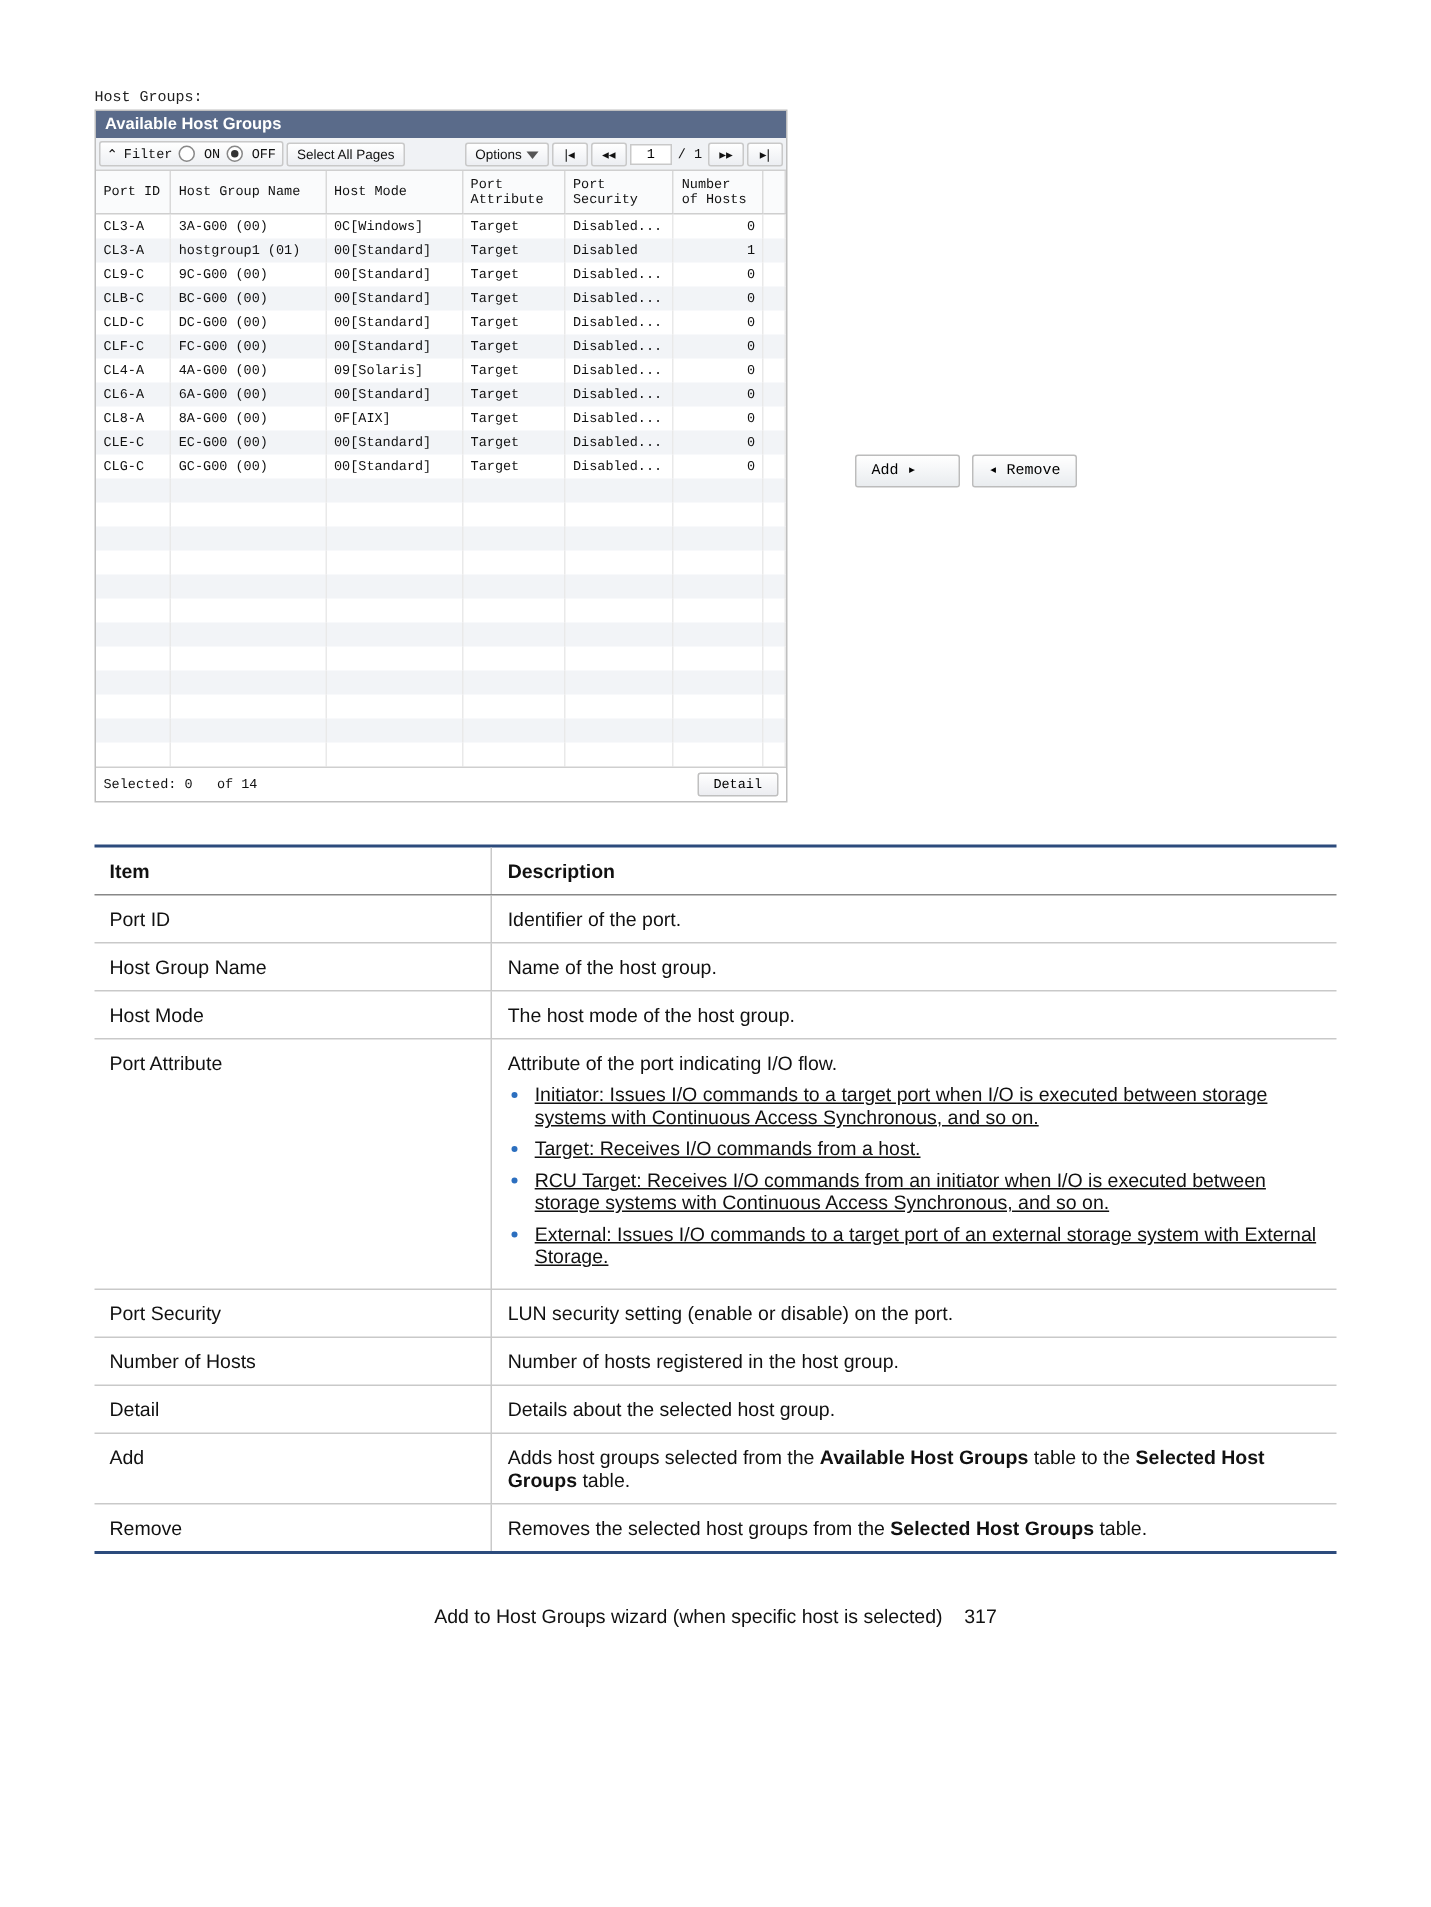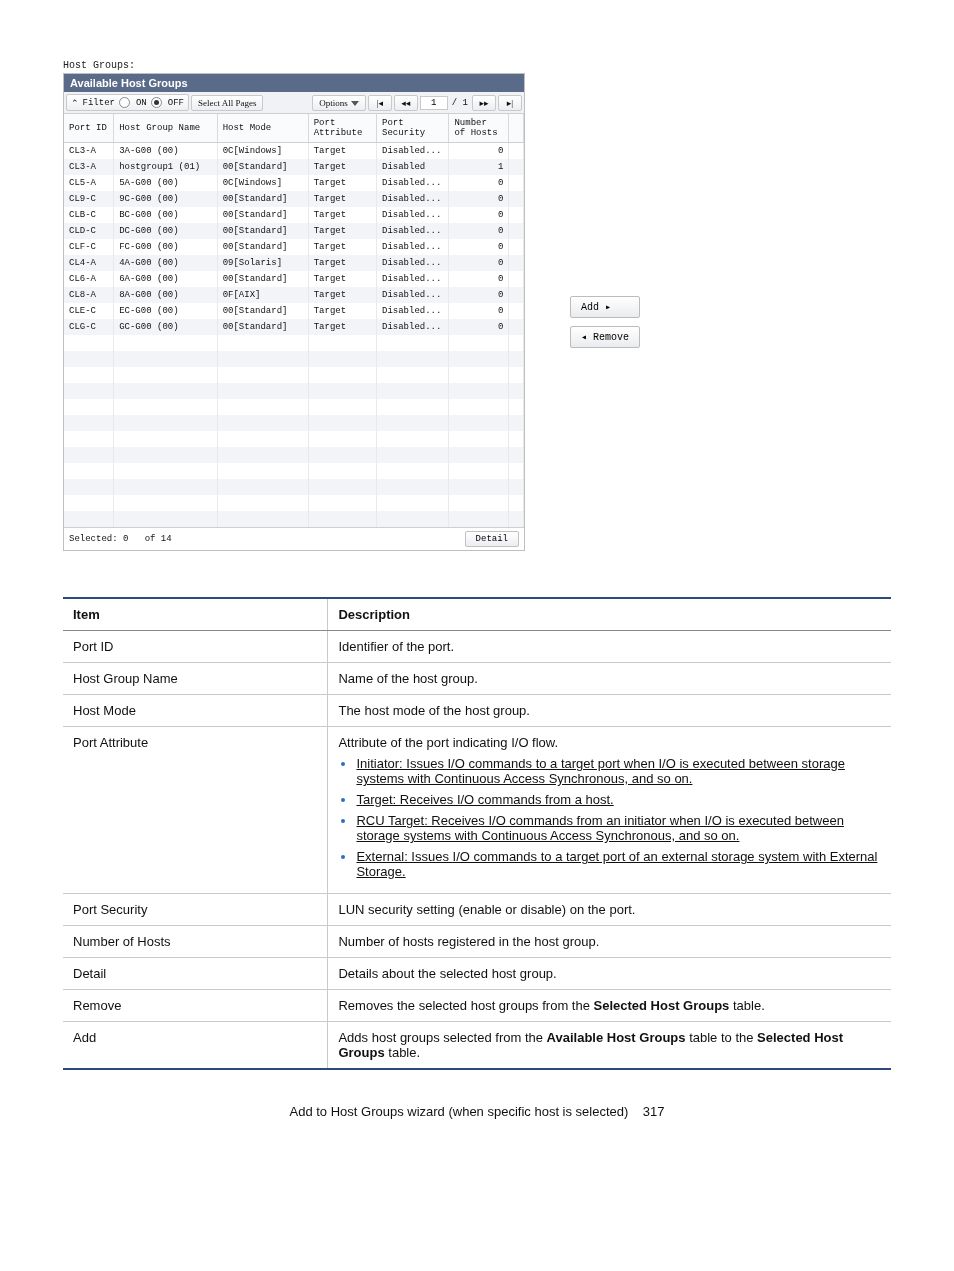--- a/index.html
+++ b/index.html
@@ -49,21 +49,21 @@
     font-family: "Courier New", monospace;
     font-size: 9px;
     gap: 4px;
     white-space: nowrap;
   }
   .toolbar .btn {
     border: 1px solid #c9c9c9;
     background: linear-gradient(#fff,#eceef2);
     border-radius: 2px;
     padding: 2px 6px;
-    font-family: Liberation Serif, serif;
+    font-family: Liberation Sans, sans-serif;
     font-size: 9px;
     cursor: pointer;
     white-space: nowrap;
   }
   .radio-dot {
     display:inline-block;width:9px;height:9px;border:1px solid #888;border-radius:50%;position:relative;vertical-align:middle;margin-right:2px;background:#fff;
   }
   .radio-dot.on::after{content:"";position:absolute;inset:2px;border-radius:50%;background:#333;}
   .pager { display:flex; align-items:center; gap:2px;}
   .pager .btn { padding:2px 4px; min-width:14px; text-align:center;}
@@ -84,25 +84,25 @@
     font-family:"Courier New",monospace; font-size:9px; padding:3px 5px;
     border-right:1px solid #e9e9e9;
   }
   table.grid tbody tr:nth-child(even) td { background:#f2f4f7;}
   table.grid td.num { text-align:right;}
   .grid-body { max-height: 500px; }
 
   .grid-status { display:flex; justify-content:space-between; align-items:center;
     border-top:1px solid #cfcfcf; padding:3px 5px; font-family:"Courier New",monospace; font-size:9px;gap:44px;}
   .small-btn { border:1px solid #c0c0c0;background:linear-gradient(#fff,#ecedf1);border-radius:2px;padding:2px 10px;font-family:"Courier New",monospace;font-size:9px;cursor:pointer;}
-  .side-btns { margin-left: 45px; display:flex; flex-direction:column; gap:8px;margin-top:20px;}
+  .side-btns { margin-left: 45px; display:flex; flex-direction:row; gap:8px;margin-top:20px;}
   .side-btns button { border:1px solid #bcbcbc;background:linear-gradient(#fff,#e9ecef);border-radius:2px;padding:4px 10px;font-family:"Courier New",monospace;font-size:10px;min-width:70px;text-align:left;cursor:pointer;}
 
   
-  .desc-table { width:100%; border-collapse:collapse; margin-top:46px; font-family:"Futura","Century Gothic",Arial,sans-serif; }
+  .desc-table { width:100%; border-collapse:collapse; margin-top:28px; font-family:"Futura","Century Gothic",Arial,sans-serif; }
   .desc-table thead th {
     text-align:left; font-weight:bold; font-size:13px; padding:8px 10px;
     border-top:2px solid #2c4b7c; border-bottom:1px solid #888;
   }
   .desc-table td { vertical-align:top; font-size:13px; padding:8px 10px; border-bottom:1px solid #c9c9c9;}
   .desc-table tbody tr:last-child td { border-bottom:2px solid #2c4b7c;}
   .desc-table td:first-child, .desc-table th:first-child { width:32%; border-right:1px solid #c9c9c9;}
   .desc-table ul { margin:6px 0 0 0; padding-left:18px;}
   .desc-table ul li { margin-bottom:6px;text-decoration:underline;}
   .desc-table ul li::marker { color:#2c6fbf; }
@@ -182,29 +182,20 @@
               <tr>
                 <td>CL3-A</td>
                 <td>hostgroup1 (01)</td>
                 <td>00[Standard]</td>
                 <td>Target</td>
                 <td>Disabled</td>
                 <td class="num">1</td>
                 <td></td>
               </tr>
               <tr>
-                <td>CL5-A</td>
-                <td>5A-G00 (00)</td>
-                <td>0C[Windows]</td>
-                <td>Target</td>
-                <td>Disabled...</td>
-                <td class="num">0</td>
-                <td></td>
-              </tr>
-              <tr>
                 <td>CL9-C</td>
                 <td>9C-G00 (00)</td>
                 <td>00[Standard]</td>
                 <td>Target</td>
                 <td>Disabled...</td>
                 <td class="num">0</td>
                 <td></td>
               </tr>
               <tr>
                 <td>CLB-C</td>
@@ -442,26 +433,26 @@
         </tr>
         <tr>
           <td>Number of Hosts</td>
           <td>Number of hosts registered in the host group.</td>
         </tr>
         <tr>
           <td>Detail</td>
           <td>Details about the selected host group.</td>
         </tr>
         <tr>
+          <td>Add</td>
+          <td>Adds host groups selected from the <b>Available Host Groups</b> table to the <b>Selected Host Groups</b> table.</td>
+        </tr>
+        <tr>
           <td>Remove</td>
           <td>Removes the selected host groups from the <b>Selected Host Groups</b> table.</td>
-        </tr>
-        <tr>
-          <td>Add</td>
-          <td>Adds host groups selected from the <b>Available Host Groups</b> table to the <b>Selected Host Groups</b> table.</td>
         </tr>
       </tbody>
   </table>
 
   <div class="footer">
     <span>Add to Host Groups wizard (when specific host is selected)</span>&nbsp;&nbsp;&nbsp;
     <span>317</span>
   </div>
 
 </div>

